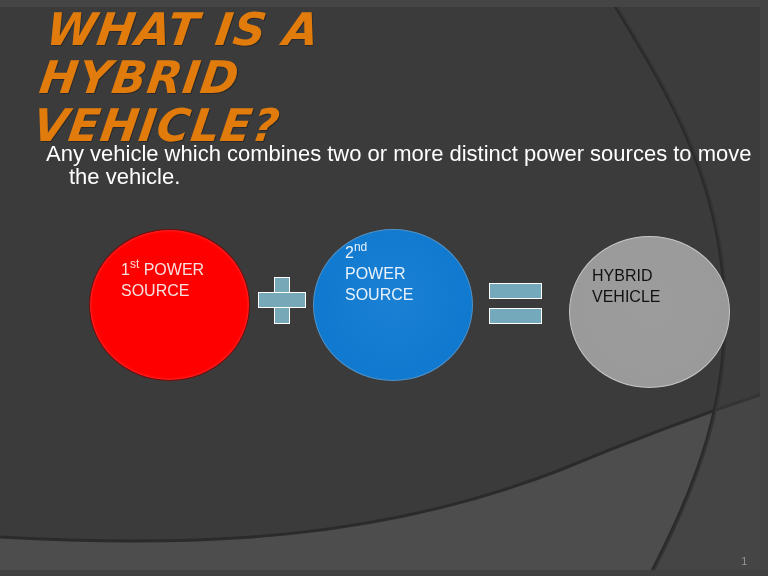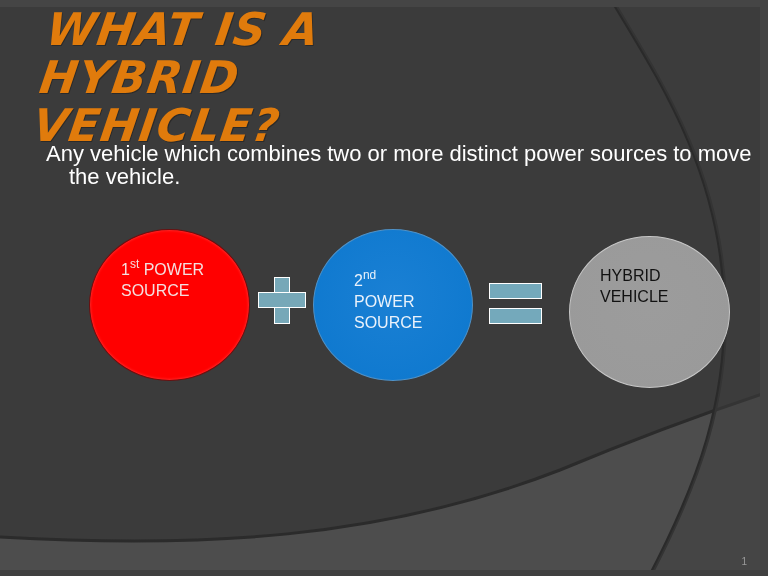--- a/index.html
+++ b/index.html
@@ -58,22 +58,22 @@
     .c-gray {
       left:569px; top:236px; width:161px; height:152px;
       background: radial-gradient(ellipse at 50% 45%, #9c9c9c 0%, #9a9a9a 80%, #8a8a8a 92%, #6c6c6c 100%);
       border: 1px solid #c7c7c7;
     }
     .circle-label {
       position:absolute; font-family:"Liberation Sans", sans-serif;
       font-size:16px; line-height:21px;
     }
     .c-red .circle-label { left:31px; top:29px; color:#f4e0e0; }
-    .c-blue .circle-label { left:31px; top:40px; color:#eaf2fb;margin-left:9px; }
-    .c-gray .circle-label { left:30px; top:28px; color:#111111; }
+    .c-blue .circle-label { left:31px; top:12px; color:#eaf2fb; }
+    .c-gray .circle-label { left:22px; top:28px; color:#111111; }
     sup { font-size:12px; vertical-align: 7px; line-height:0; }
 
     .plus-v {
       position:absolute; left:274px; top:277px; width:16px; height:47px;
       background:#77a8b8; border:1px solid #ffffff; box-sizing:border-box;
     }
     .plus-h {
       position:absolute; left:258px; top:292px; width:48px; height:16px;
       background:#77a8b8; border:1px solid #ffffff; box-sizing:border-box;
     }

